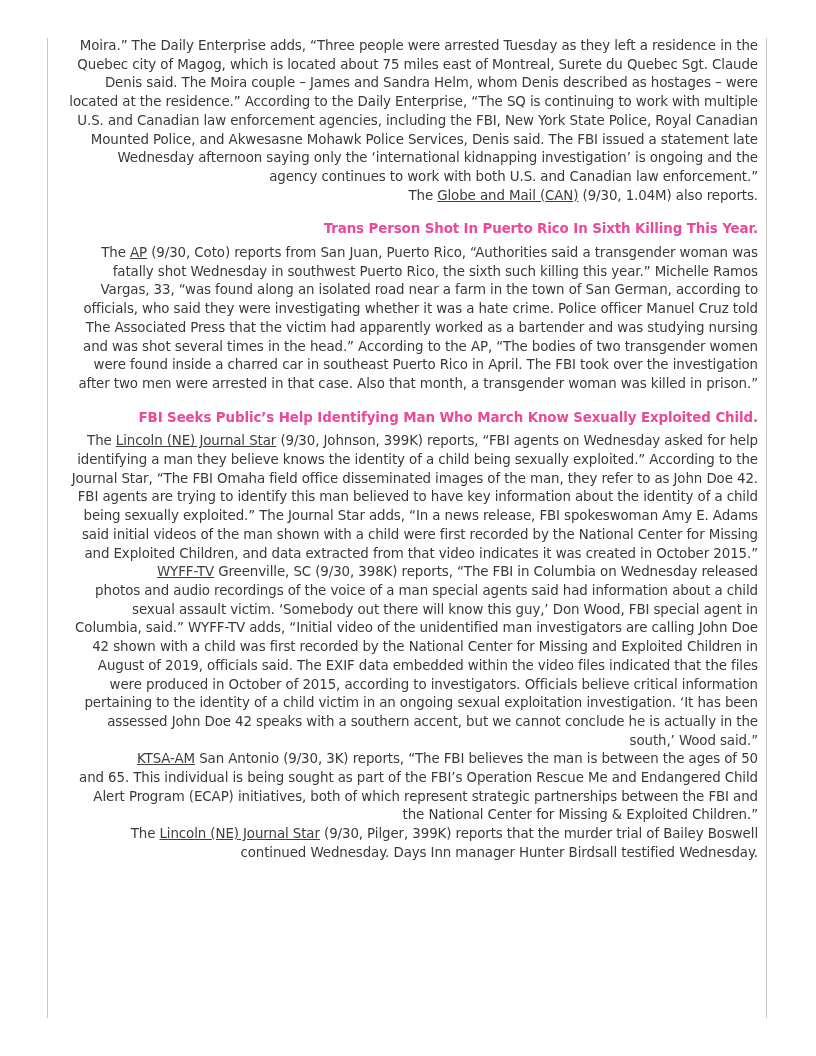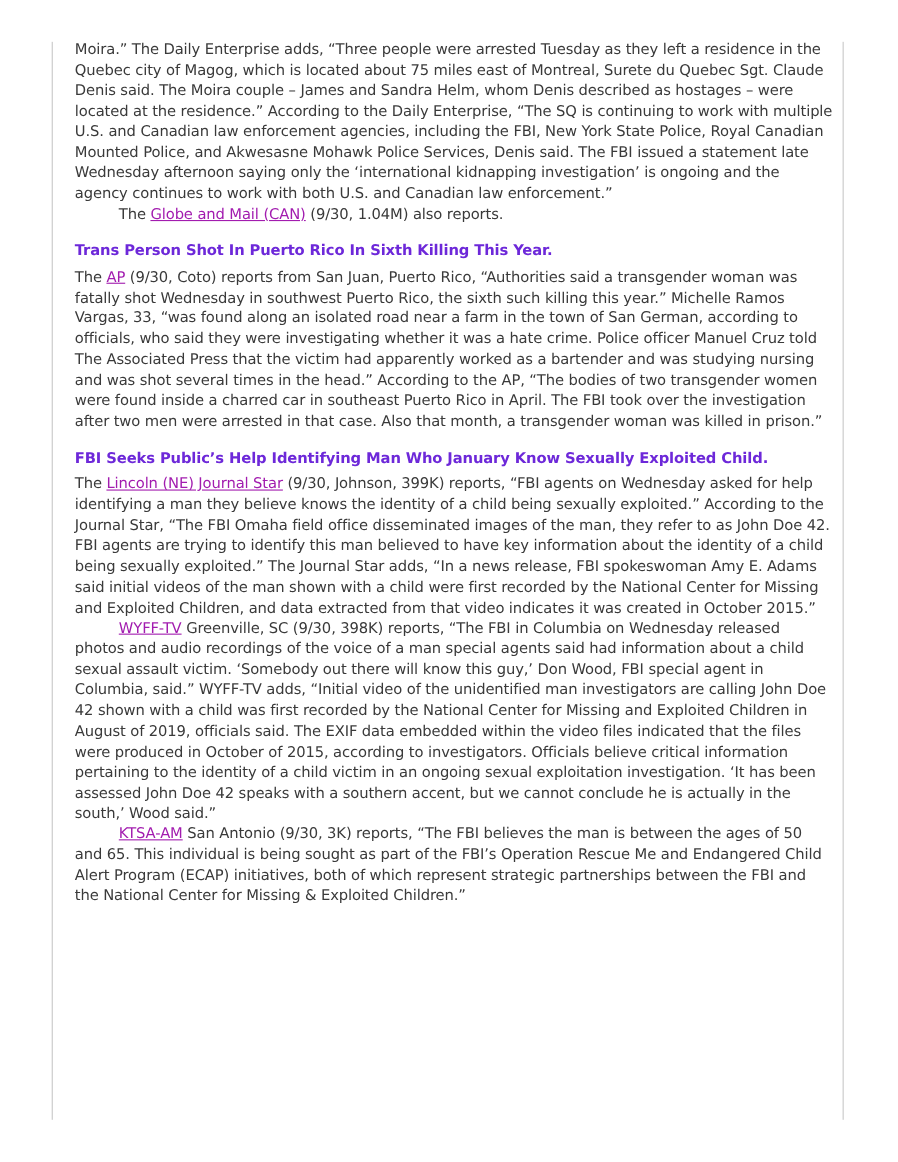--- a/index.html
+++ b/index.html
@@ -17,46 +17,48 @@
     .content {
       position: absolute;
       left: 68px;
       top: 37px;
       width: 690px;
       font-family: "DejaVu Sans", sans-serif;
       font-size: 13.4px;
       line-height: 18.7px;
       color: #3a3a3a;
       letter-spacing: -0.1px;
+      text-align: right;
     }
     .content p { margin: 0; }
     .indent { text-indent: 40px; }
     h2.headline {
       font-family: "DejaVu Sans", sans-serif;
       font-weight: bold;
       font-size: 13.4px;
-      color: #6d28d9;
+      color: #ec4899;
       margin: 15px 0 5px 0;
       line-height: 18.7px;
       letter-spacing: -0.1px;
     }
-    a { color: #a21caf; text-decoration: underline; }
+    a { color: #404040; text-decoration: underline; }
   </style>
 </head>
 <body>
 
 <div class="page"></div>
 
 <div class="content">
 
   <p>Moira.” The Daily Enterprise adds, “Three people were arrested Tuesday as they left a residence in the Quebec city of Magog, which is located about 75 miles east of Montreal, Surete du Quebec Sgt. Claude Denis said. The Moira couple – James and Sandra Helm, whom Denis described as hostages – were located at the residence.” According to the Daily Enterprise, “The SQ is continuing to work with multiple U.S. and Canadian law enforcement agencies, including the FBI, New York State Police, Royal Canadian Mounted Police, and Akwesasne Mohawk Police Services, Denis said. The FBI issued a statement late Wednesday afternoon saying only the ‘international kidnapping investigation’ is ongoing and the agency continues to work with both U.S. and Canadian law enforcement.”</p>
   <p class="indent"><span>The </span><a href="#">Globe and Mail (CAN)</a><span> (9/30, 1.04M) also reports.</span></p>
 
   <h2 class="headline">Trans Person Shot In Puerto Rico In Sixth Killing This Year.</h2>
   <p><span>The </span><a href="#">AP</a><span> (9/30, Coto) reports from San Juan, Puerto Rico, “Authorities said a transgender woman was fatally shot Wednesday in southwest Puerto Rico, the sixth such killing this year.” Michelle Ramos Vargas, 33, “was found along an isolated road near a farm in the town of San German, according to officials, who said they were investigating whether it was a hate crime. Police officer Manuel Cruz told The Associated Press that the victim had apparently worked as a bartender and was studying nursing and was shot several times in the head.” According to the AP, “The bodies of two transgender women were found inside a charred car in southeast Puerto Rico in April. The FBI took over the investigation after two men were arrested in that case. Also that month, a transgender woman was killed in prison.”</span></p>
 
-  <h2 class="headline">FBI Seeks Public’s Help Identifying Man Who January Know Sexually Exploited Child.</h2>
+  <h2 class="headline">FBI Seeks Public’s Help Identifying Man Who March Know Sexually Exploited Child.</h2>
   <p><span>The </span><a href="#">Lincoln (NE) Journal Star</a><span> (9/30, Johnson, 399K) reports, “FBI agents on Wednesday asked for help identifying a man they believe knows the identity of a child being sexually exploited.” According to the Journal Star, “The FBI Omaha field office disseminated images of the man, they refer to as John Doe 42. FBI agents are trying to identify this man believed to have key information about the identity of a child being sexually exploited.” The Journal Star adds, “In a news release, FBI spokeswoman Amy E. Adams said initial videos of the man shown with a child were first recorded by the National Center for Missing and Exploited Children, and data extracted from that video indicates it was created in October 2015.”</span></p>
   <p class="indent"><span></span><a href="#">WYFF-TV</a><span> Greenville, SC (9/30, 398K) reports, “The FBI in Columbia on Wednesday released photos and audio recordings of the voice of a man special agents said had information about a child sexual assault victim. ‘Somebody out there will know this guy,’ Don Wood, FBI special agent in Columbia, said.” WYFF-TV adds, “Initial video of the unidentified man investigators are calling John Doe 42 shown with a child was first recorded by the National Center for Missing and Exploited Children in August of 2019, officials said. The EXIF data embedded within the video files indicated that the files were produced in October of 2015, according to investigators. Officials believe critical information pertaining to the identity of a child victim in an ongoing sexual exploitation investigation. ‘It has been assessed John Doe 42 speaks with a southern accent, but we cannot conclude he is actually in the south,’ Wood said.”</span></p>
   <p class="indent"><span></span><a href="#">KTSA-AM</a><span> San Antonio (9/30, 3K) reports, “The FBI believes the man is between the ages of 50 and 65. This individual is being sought as part of the FBI’s Operation Rescue Me and Endangered Child Alert Program (ECAP) initiatives, both of which represent strategic partnerships between the FBI and the National Center for Missing &amp; Exploited Children.”</span></p>
 
+  <p><span>The </span><a href="#">Lincoln (NE) Journal Star</a><span> (9/30, Pilger, 399K) reports that the murder trial of Bailey Boswell continued Wednesday. Days Inn manager Hunter Birdsall testified Wednesday.</span></p>
 
 </div>
 
 </body></html>

